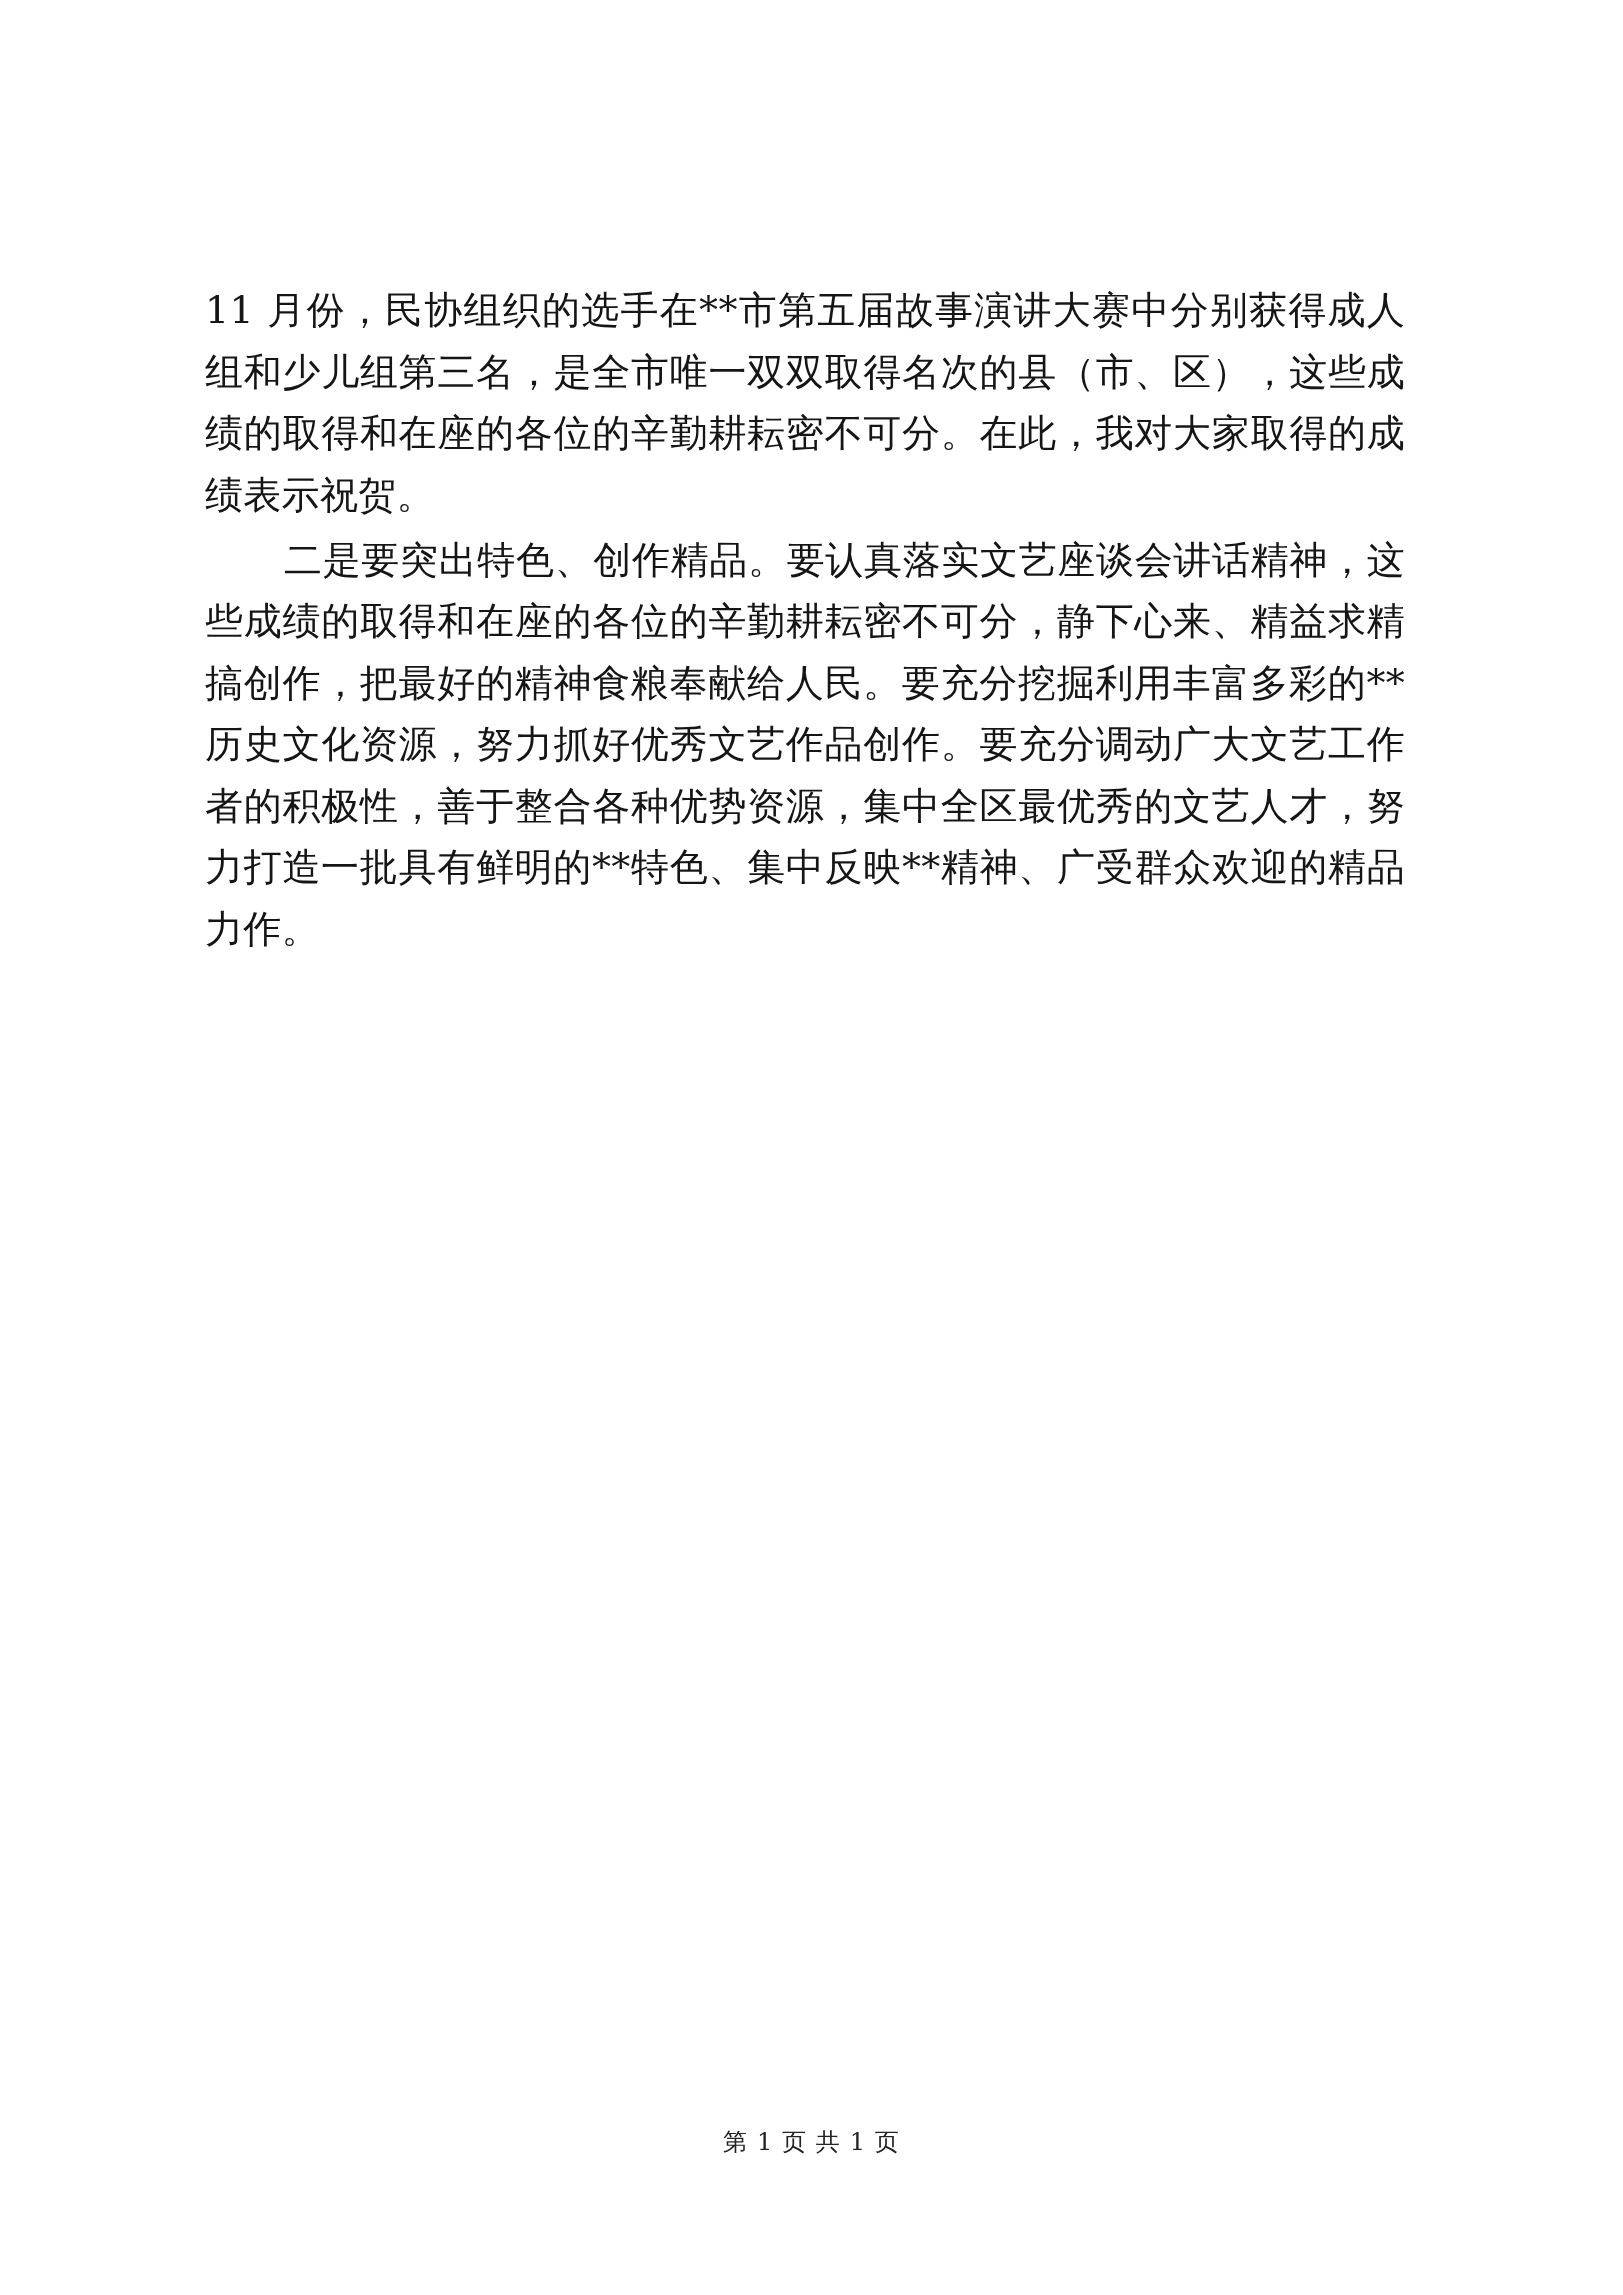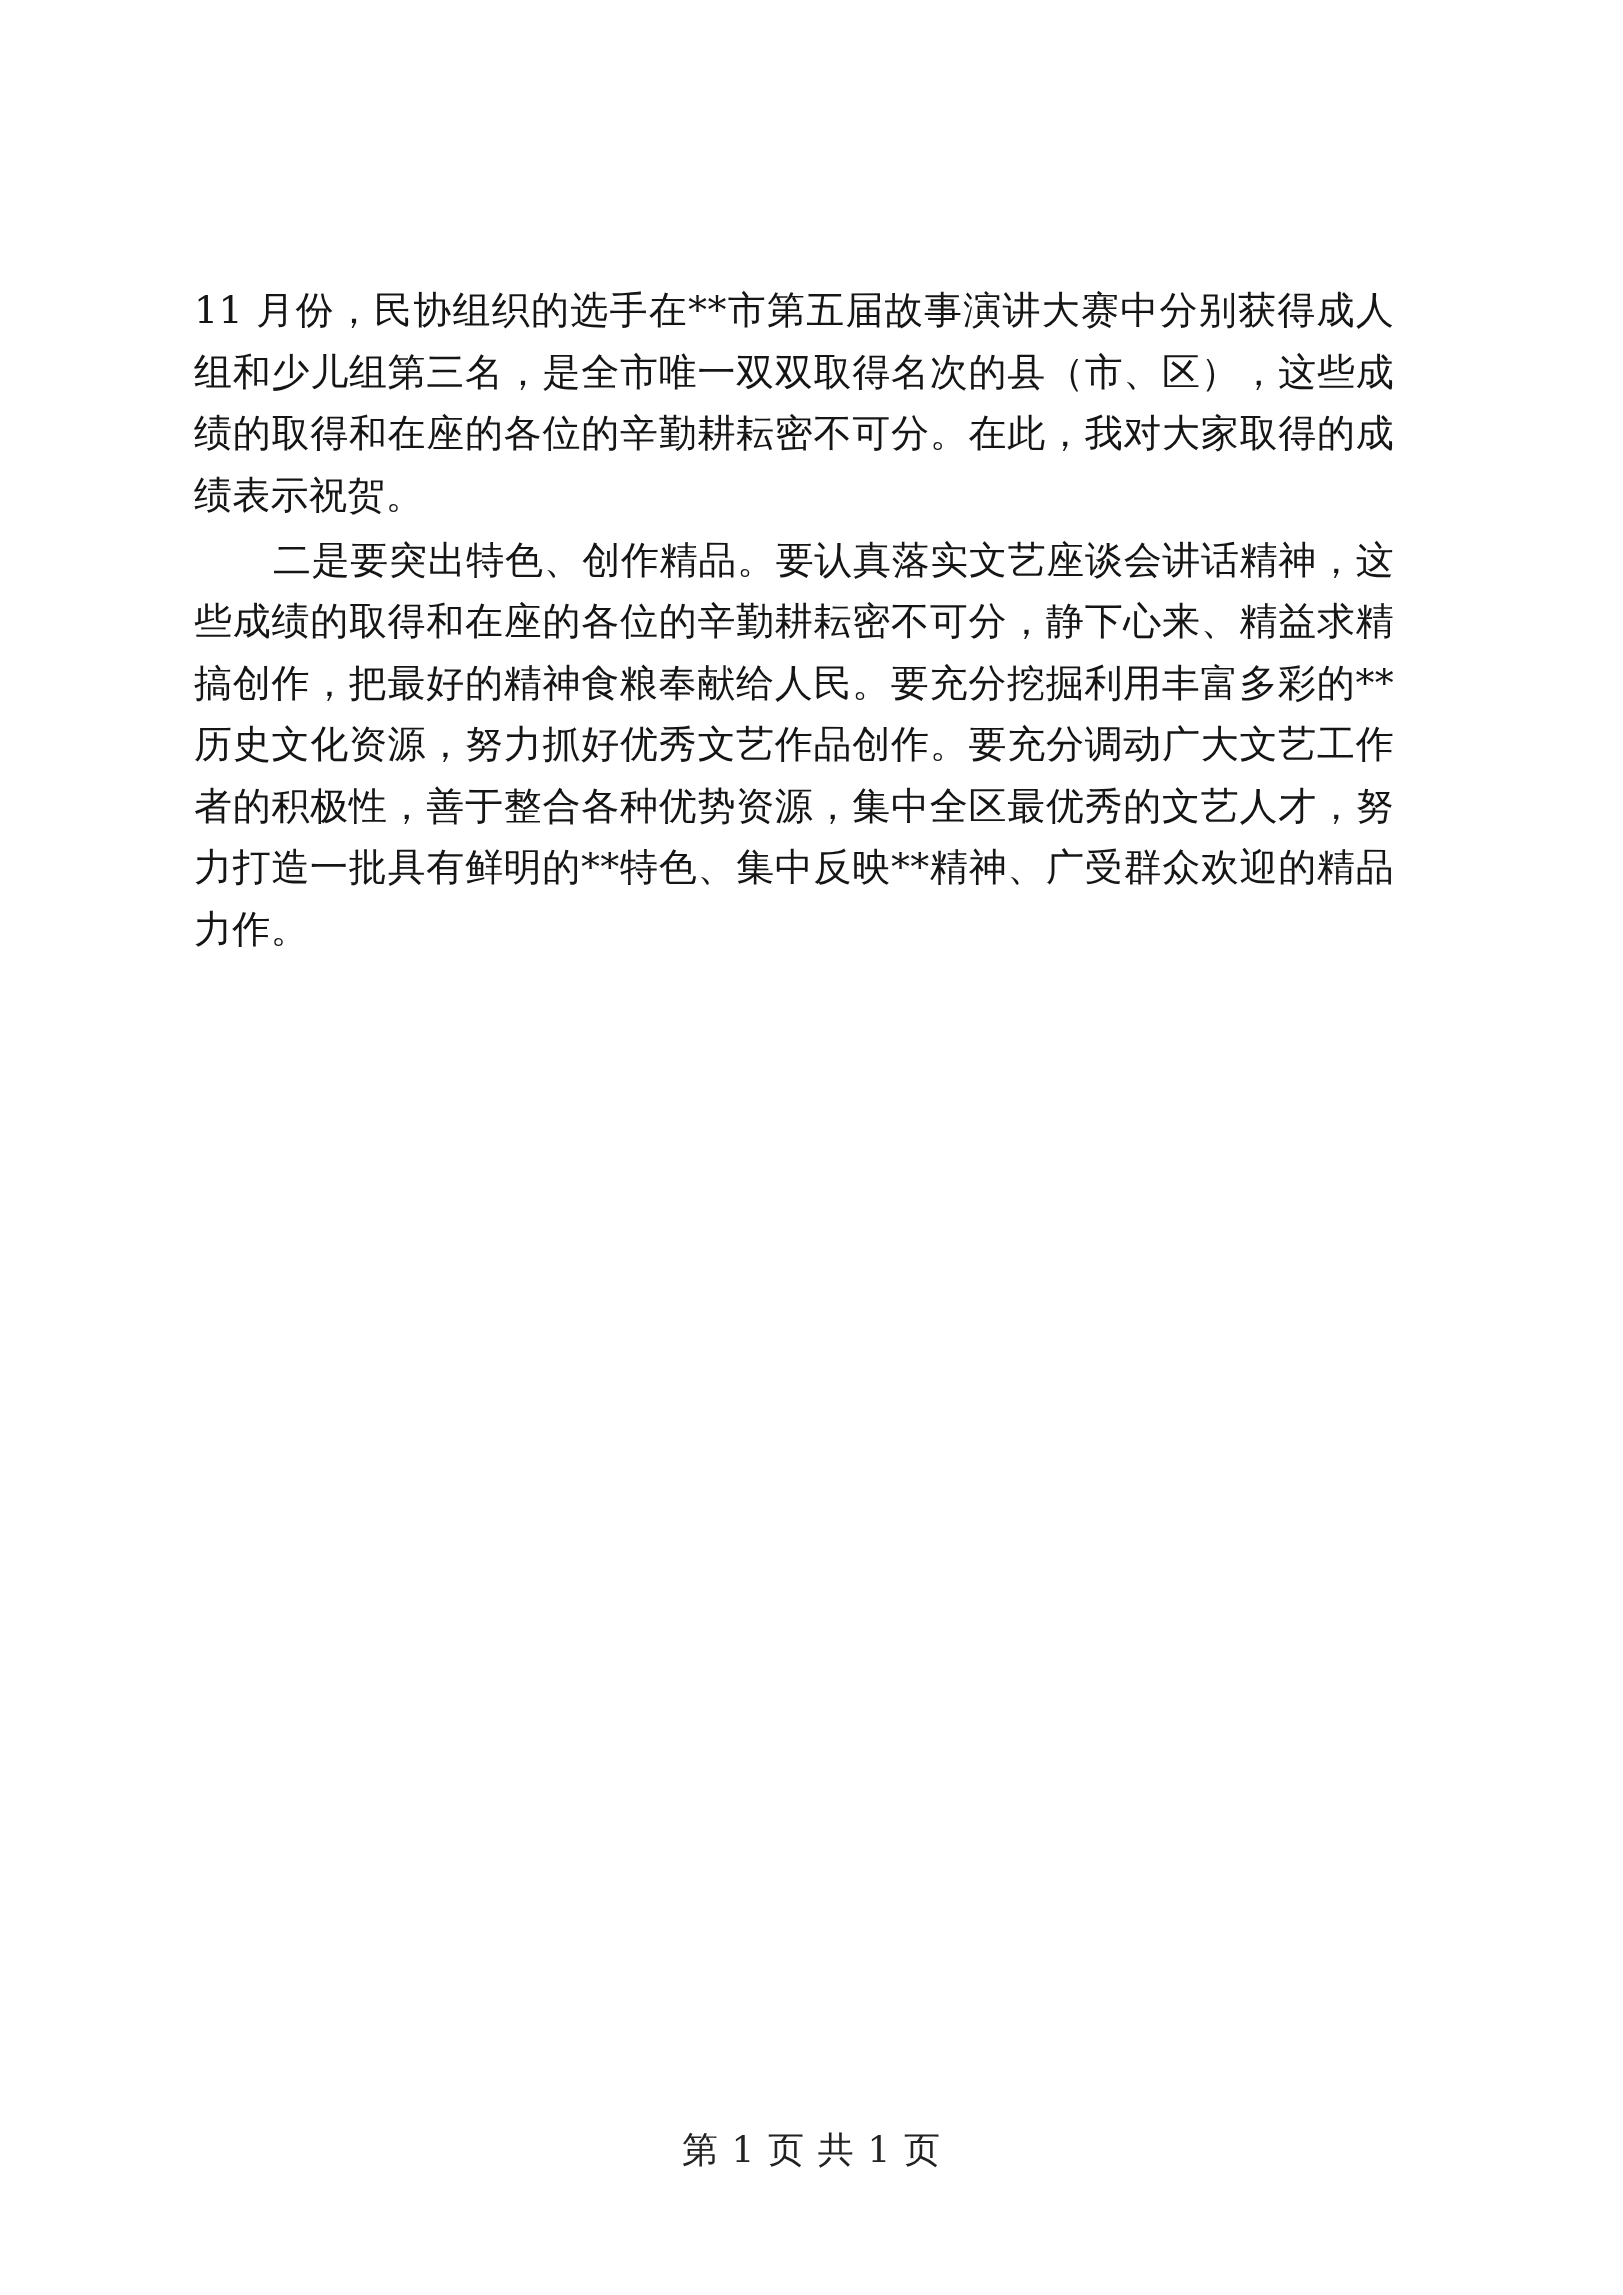--- a/index.html
+++ b/index.html
@@ -13,21 +13,21 @@
   .page {
     position: relative;
     width: 1623px;
     height: 2295px;
     background: #ffffff;
     box-sizing: border-box;
     overflow: hidden;
   }
   .content {
     position: absolute;
-    left: 194px;
+    left: 205px;
     top: 280px;
     width: 1200px;
   }
   .para {
     font-family: "DejaVu Serif", serif;
     font-size: 38px;
     line-height: 1.62;
     color: #151515;
     text-align: justify;
     text-justify: inter-ideograph;
@@ -38,21 +38,21 @@
   .para.indent {
     text-indent: 79px;
   }
   .footer {
     position: absolute;
     left: 0;
     top: 2126px;
     width: 100%;
     text-align: center;
     font-family: "DejaVu Serif", serif;
-    font-size: 36px;
+    font-size: 24px;
     color: #222222;
     letter-spacing: 1.1px;
   }
 </style>
 </head>
 <body>
 
 <div class="page">
 
   <div class="content">

